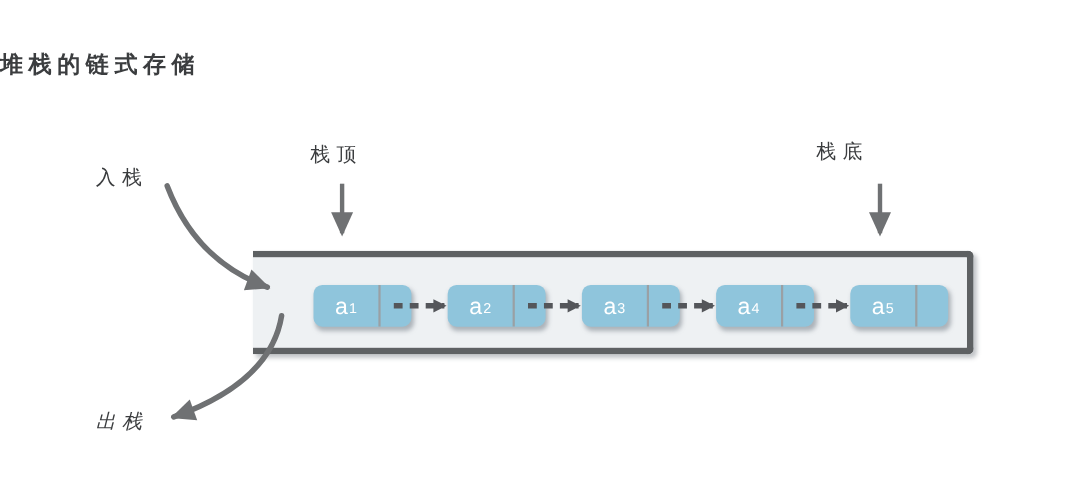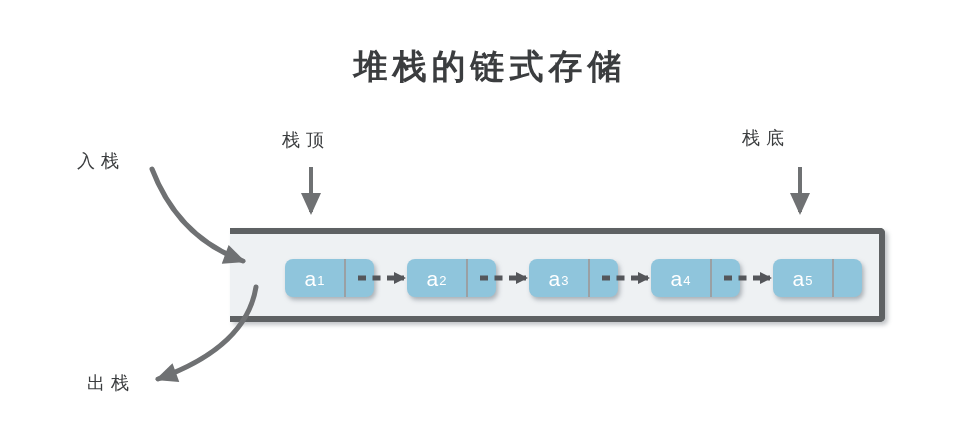--- a/index.html
+++ b/index.html
@@ -13,38 +13,37 @@
     width: 980px;
     height: 445px;
     overflow: hidden;
     background: var(--background, #ffffff);
   }
   .title {
     position: absolute;
     left: 0;
     right: 0;
     top: 44px;
-    text-align: center;
-    font-size: 34px;
+    font-size: 21px;
     font-weight: 600;
     letter-spacing: 5px;
     color: var(--text-color, #3b3d3f);
     white-space: nowrap;
   }
   .side-label {
     position: absolute;
     font-size: 18px;
     letter-spacing: 6px;
     color: var(--text-color, #3b3d3f);
     white-space: nowrap;
   }
-  #label-push   { left: 77px;  top: 149px; }
+  #label-push   { left: 87px;  top: 149px; }
   #label-top    { left: 282px; top: 128px; }
   #label-bottom { left: 742px; top: 126px; }
-  #label-pop    { left: 87px;  top: 371px; }
+  #label-pop    { left: 87px;  top: 371px; font-style: italic; }
 
   
   #stack-container {
     position: absolute;
     left: 230px;
     top: 228px;
     width: 655px;
     height: 94px;
     box-sizing: border-box;
     background: var(--container-fill, #eef1f3);

